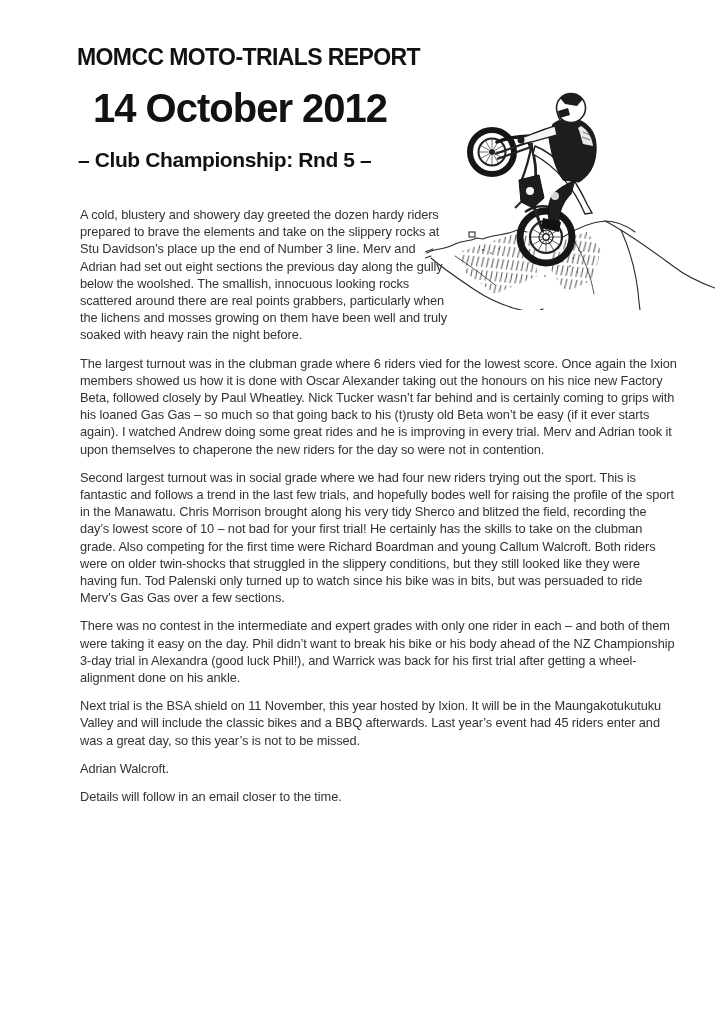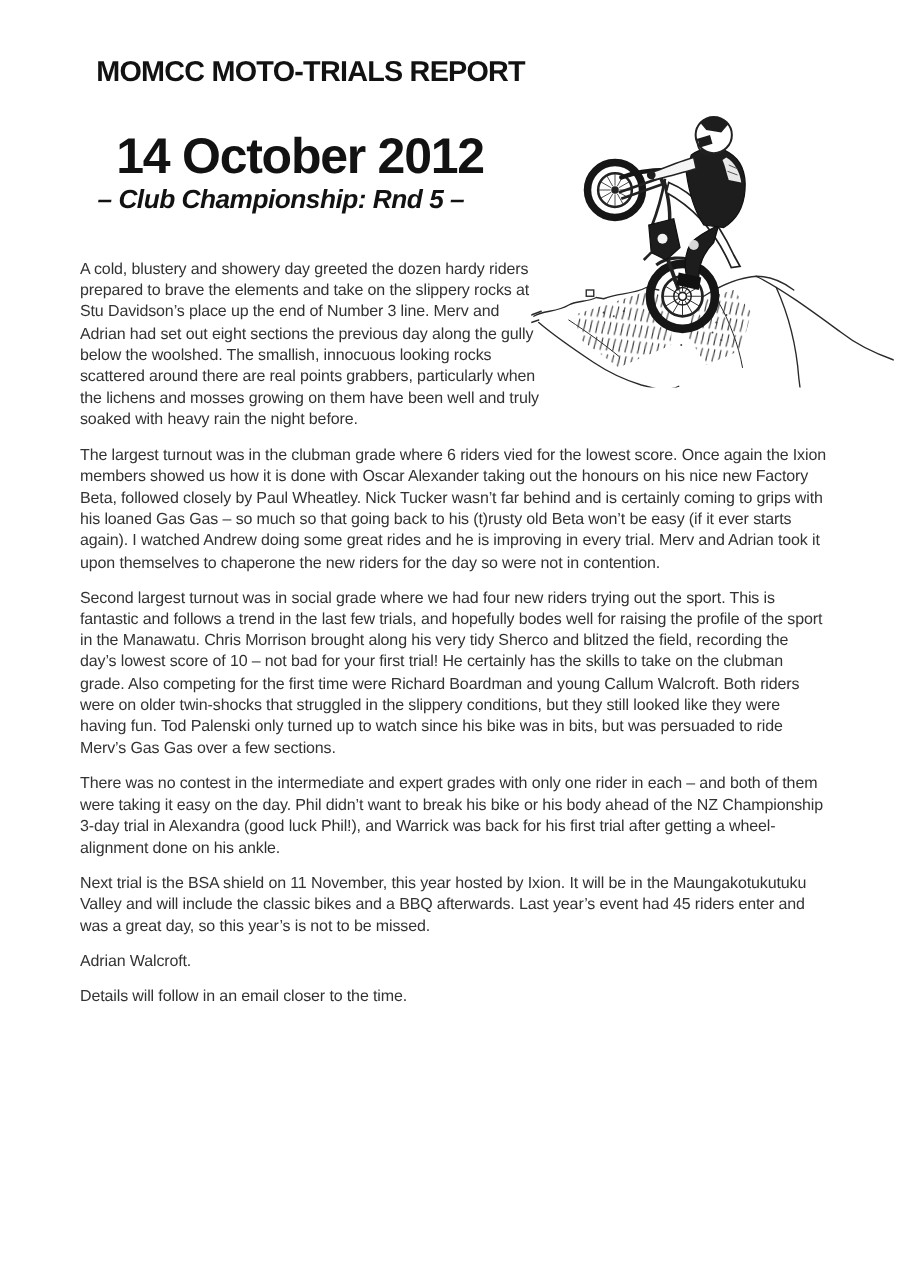--- a/index.html
+++ b/index.html
@@ -9,31 +9,29 @@
   }
   .title {
     position:absolute; left:77px; top:44px;
     font-size:23px; font-weight:700; color:#121212; letter-spacing:-0.6px;
     white-space:nowrap;
   }
   .date {
     position:absolute; left:93px; top:86px;
     font-size:40px; font-weight:700; color:#121212; letter-spacing:-1px;
     white-space:nowrap;
-    margin-top:17px;
   }
   .subtitle {
     position:absolute; left:78px; top:148px;
     font-size:21px; font-weight:700; color:#121212; letter-spacing:-0.4px;
     white-space:nowrap;
-    font-style:italic;
   }
   .illustration { position:absolute; left:425px; top:80px; width:290px; height:230px; }
   .body-text {
-    position:absolute; left:64px; top:206px; width:597px;
+    position:absolute; left:80px; top:206px; width:597px;
     font-size:12.8px; line-height:17.2px; color:#333333; letter-spacing:-0.1px;
   }
   .body-text p { margin:0 0 11px 0; }
   p.narrow { width:368px; }
 </style>
 </head>
 <body>
 
 <div class="page">
 

